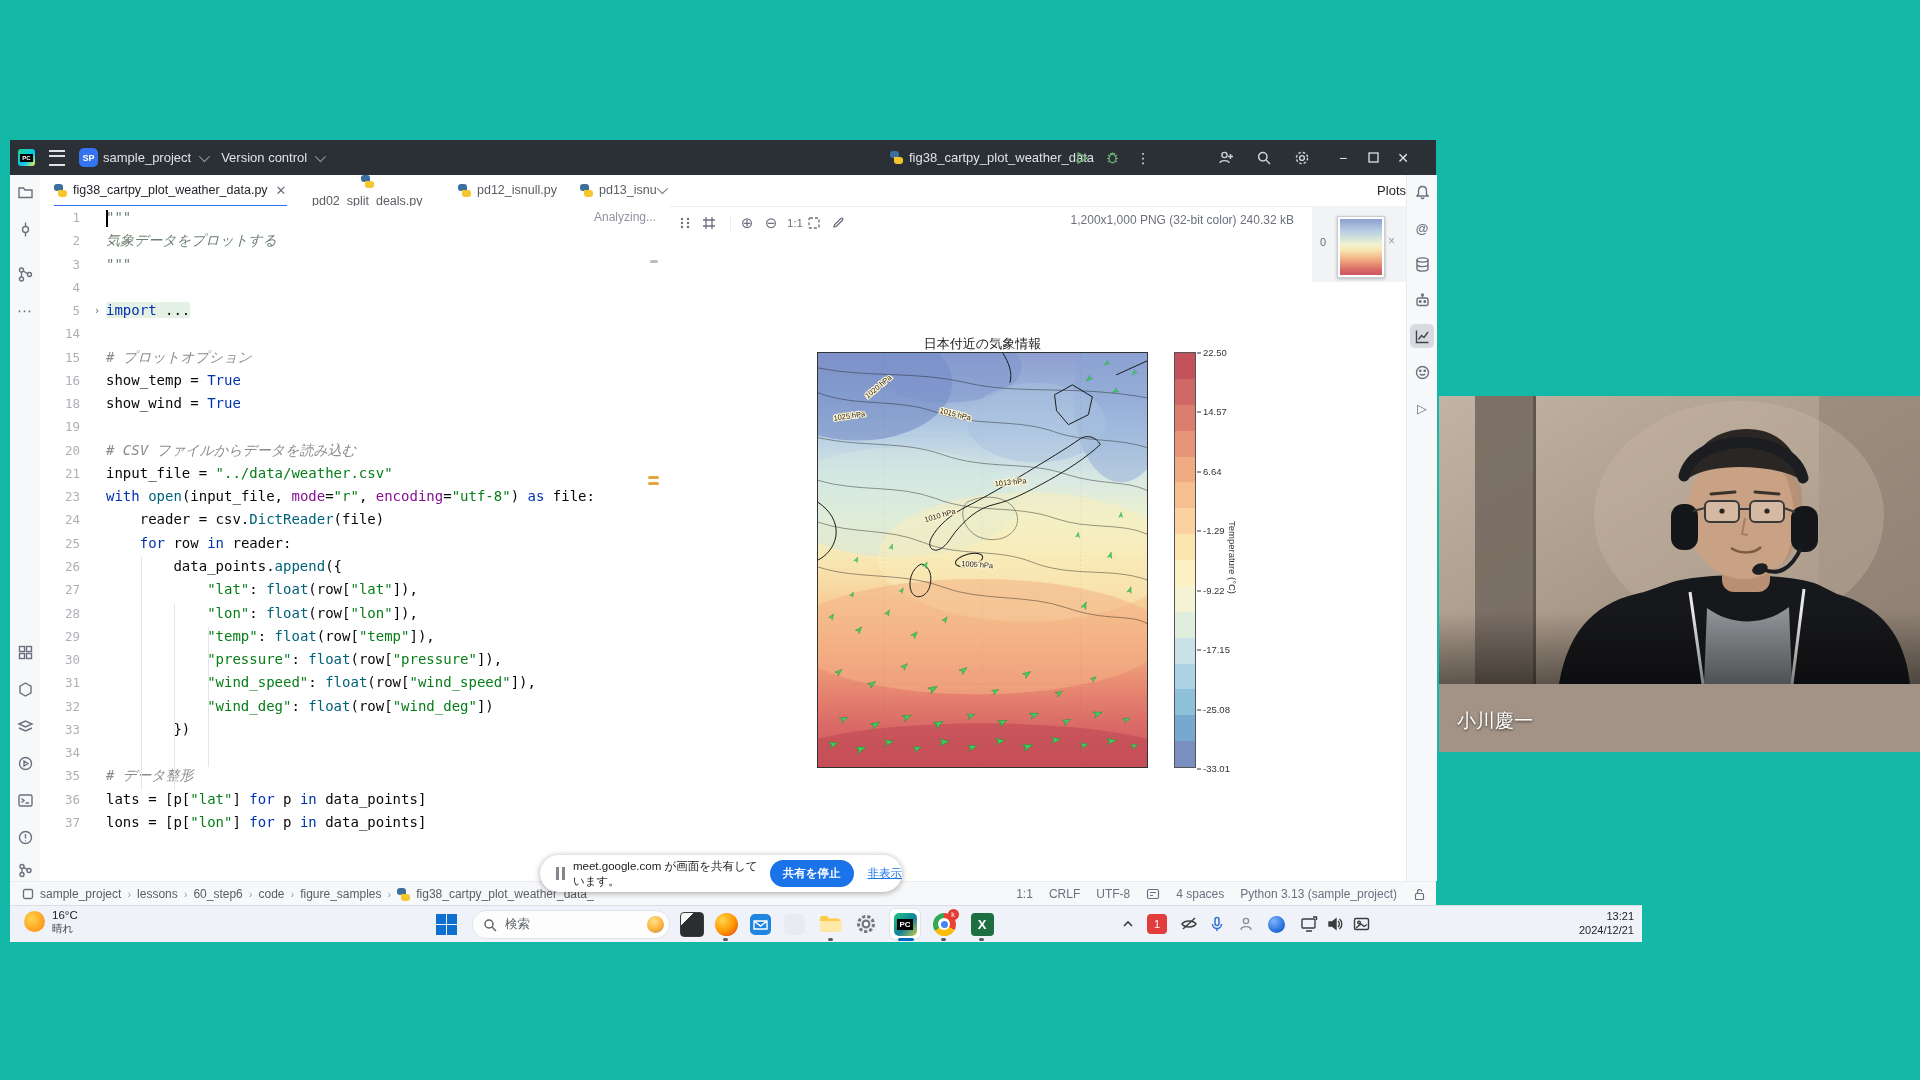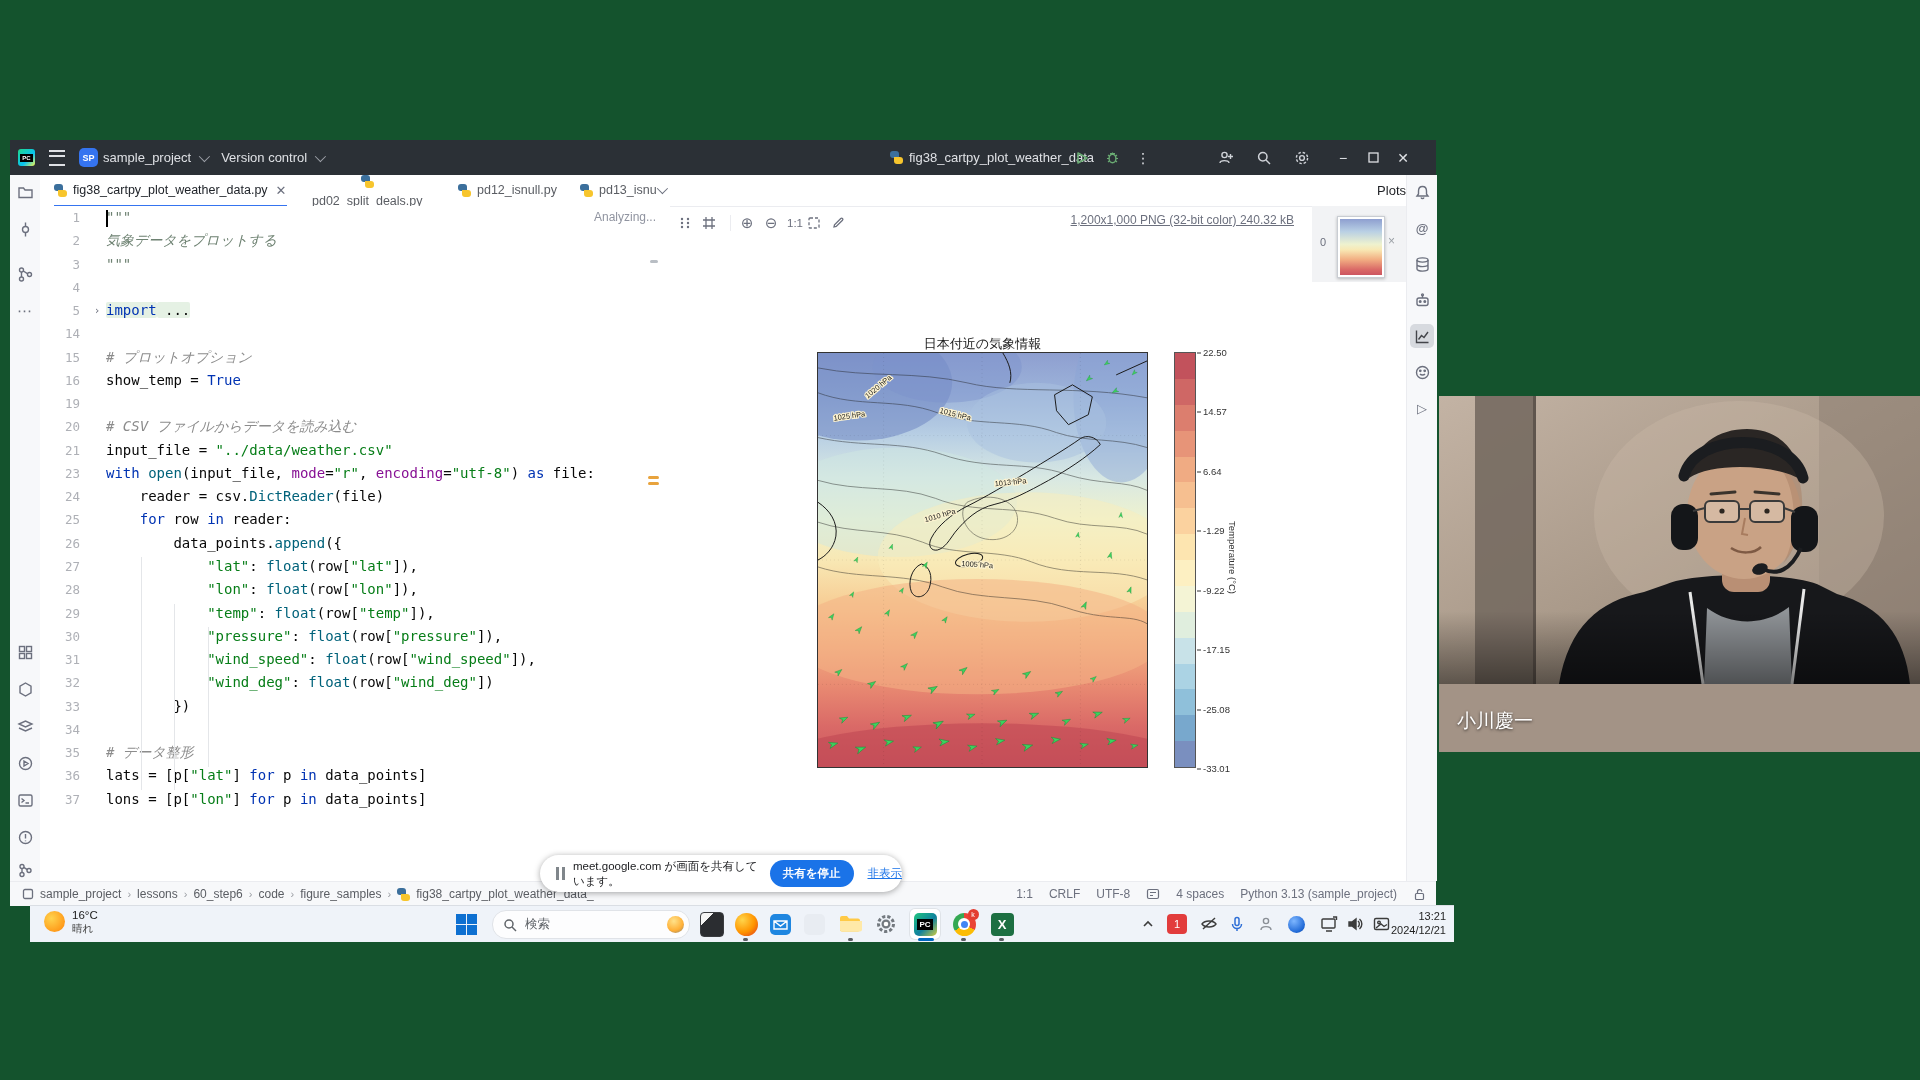--- a/index.html
+++ b/index.html
@@ -1,17 +1,17 @@
 <!DOCTYPE html>
 <html><head>
 <meta charset="utf-8">
 <style>
   html,body{margin:0;padding:0;background:#000;width:1920px;height:1080px;overflow:hidden;
     font-family:"Liberation Sans",sans-serif;-webkit-font-smoothing:antialiased;}
-  #root{position:absolute;left:0;top:0;width:1920px;height:1080px;background:#14532d;}
+  #root{position:absolute;left:0;top:0;width:1920px;height:1080px;background:#14b8a6;}
   .abs{position:absolute;}
   
   #titlebar{left:10px;top:140px;width:1426px;height:35px;background:#2b3036;display:flex;align-items:center;color:#dfe1e5;font-size:13px;}
   .tb-item{display:flex;align-items:center;gap:5px;margin-left:14px;cursor:default;}
   .chev{width:7px;height:7px;border-right:1.5px solid #9da0a8;border-bottom:1.5px solid #9da0a8;transform:rotate(45deg) translateY(-2px);display:inline-block;margin-left:3px;}
   .sp-badge{width:19px;height:19px;border-radius:5px;background:#3574f0;color:#fff;font-size:9px;font-weight:bold;display:flex;align-items:center;justify-content:center;}
   .pc-logo{width:17px;height:17px;border-radius:3px;background:linear-gradient(135deg,#21d789,#07c3f2 60%,#fcf84a);display:flex;align-items:center;justify-content:center;}
   .pc-logo span{background:#000;color:#fff;font-size:6px;font-weight:bold;padding:1px 2px;}
   .hamburger{width:16px;height:12px;border-top:2px solid #dfe1e5;border-bottom:2px solid #dfe1e5;position:relative;}
   .hamburger:before{content:"";position:absolute;left:0;right:0;top:3px;border-top:2px solid #dfe1e5;}
@@ -46,21 +46,21 @@
   #caret{position:absolute;left:66px;top:4px;width:1.5px;height:17px;background:#000;}
   #analyzing{position:absolute;right:14px;top:4px;font-size:12px;color:#9094a0;font-family:"Liberation Sans",sans-serif;}
   .smark{position:absolute;border-radius:2px;}
   
   #plots-panel{left:670px;top:175px;width:736px;height:706px;background:#fff;}
   #plots-header{position:absolute;left:0;top:0;width:736px;height:31px;border-bottom:1px solid #ebecf0;display:flex;align-items:center;justify-content:flex-end;}
   #plots-title{margin-left:16px;font-size:13px;color:#1d1f23;}
   #plots-toolbar{position:absolute;left:0;top:31px;width:640px;height:34px;display:flex;align-items:center;color:#6c707e;}
   .pt-ico{width:24px;text-align:center;font-size:15px;}
   .pt-div{width:1px;height:16px;background:#ebecf0;margin:0 4px;}
-  #plots-info{position:absolute;right:112px;top:38px;font-size:12px;color:#6c707e;text-decoration:underline;}
+  #plots-info{position:absolute;right:112px;top:38px;font-size:12px;color:#6c707e;}
   #thumb-strip{position:absolute;left:642px;top:31px;width:94px;height:76px;background:#f2f3f5;}
   #thumb-idx{position:absolute;left:8px;top:30px;font-size:11px;color:#6c707e;}
   #thumb{position:absolute;left:25px;top:10px;width:42px;height:56px;background:#fff;border:1px solid #c9cdd3;box-shadow:0 1px 3px rgba(0,0,0,.25);padding:2px;}
   #thumb-img{width:100%;height:100%;background:linear-gradient(180deg,#8e9fd0,#b8cfe4 22%,#eef2cf 45%,#f8e8b4 55%,#f2af83 72%,#da6a67 90%,#cc5660);}
   #thumb-x{position:absolute;left:76px;top:28px;color:#9ba0a6;font-size:12px;}
   #fig-title{position:absolute;left:147px;top:160px;width:331px;text-align:center;font-size:13px;color:#1a1a1a;}
   #mapbox{position:absolute;left:147px;top:177px;width:331px;height:416px;border:1px solid #333;box-sizing:border-box;}
   #cbar{position:absolute;left:504px;top:177px;width:22px;height:416px;display:flex;flex-direction:column;border:1px solid #555;box-sizing:border-box;}
   #cbar div{flex:1;}
   #cbar-ticks{position:absolute;left:527px;top:177px;width:50px;height:416px;}
@@ -72,21 +72,21 @@
   #crumbs{display:flex;align-items:center;gap:6px;margin-left:12px;}
   .crumb-sep{color:#9a9da3;font-size:11px;}
   #status-right{position:absolute;right:10px;display:flex;align-items:center;gap:16px;color:#6c707e;}
   
   #meetbar{left:540px;top:855px;width:362px;height:37px;background:#fff;border-radius:19px;box-shadow:0 1px 6px rgba(0,0,0,.35);display:flex;align-items:center;z-index:50;font-size:11.5px;color:#202124;}
   .pausebars{display:flex;gap:3px;margin:0 8px 0 16px;}
   .pausebars i{width:3px;height:13px;background:#80868b;display:block;}
   #meet-stop{background:#1a73e8;color:#fff;border-radius:14px;padding:6px 13px;font-weight:bold;margin-left:10px;white-space:nowrap;}
   #meet-hide{color:#1a73e8;text-decoration:underline;margin-left:14px;white-space:nowrap;}
   
-  #taskbar{left:10px;top:905px;width:1424px;height:36px;background:#eff3f9;border-top:1px solid #dadee4;z-index:30;margin-left:20px;}
+  #taskbar{left:10px;top:905px;width:1632px;height:36px;background:#eff3f9;border-top:1px solid #dadee4;z-index:30;}
   #tb-weather{position:absolute;left:14px;top:3px;display:flex;align-items:center;gap:7px;}
   .sun{width:21px;height:21px;border-radius:50%;background:radial-gradient(circle at 35% 35%,#ffd34d,#ff9d1c 70%,#f07f12);}
   #tb-weather .wtxt{display:flex;flex-direction:column;line-height:1.15;}
   #tb-weather .t1{font-size:11.5px;color:#1b1b1b;}
   #tb-weather .t2{font-size:10.5px;color:#444;}
   .tbico{position:absolute;top:6px;width:24px;height:24px;display:flex;align-items:center;justify-content:center;}
   .appdot{position:absolute;top:32px;width:5px;height:3px;border-radius:2px;background:#5a5d63;}
   #search-pill{position:absolute;left:462px;top:4px;width:196px;height:27px;background:#fdfdfe;border:1px solid #e0e3e8;border-radius:14px;display:flex;align-items:center;font-size:12.5px;color:#5f6368;}
   .winlogo{display:grid;grid-template-columns:10px 10px;grid-template-rows:10px 10px;gap:1px;}
   .winlogo i{background:#0e70d1;display:block;}
@@ -313,20 +313,21 @@
   <div class="abs" id="editor">
     <div id="code-lines">
         <div class="cl"><span class="ln">1</span><span class="foldc"></span><span class="ct"><span class="tok-doc">"""</span></span></div>
         <div class="cl"><span class="ln">2</span><span class="foldc"></span><span class="ct"><span class="tok-doc">気象データをプロットする</span></span></div>
         <div class="cl"><span class="ln">3</span><span class="foldc"></span><span class="ct"><span class="tok-doc">"""</span></span></div>
         <div class="cl"><span class="ln">4</span><span class="foldc"></span><span class="ct"></span></div>
         <div class="cl"><span class="ln">5</span><span class="foldc">›</span><span class="ct"><span class="tok-kw tok-fold">import</span><span class="tok-tx tok-fold"> ...</span></span></div>
         <div class="cl"><span class="ln">14</span><span class="foldc"></span><span class="ct"></span></div>
         <div class="cl"><span class="ln">15</span><span class="foldc"></span><span class="ct"><span class="tok-com"># プロットオプション</span></span></div>
         <div class="cl"><span class="ln">16</span><span class="foldc"></span><span class="ct"><span class="tok-tx">show_temp = </span><span class="tok-kw">True</span></span></div>
+        <div class="cl"><span class="ln">18</span><span class="foldc"></span><span class="ct"><span class="tok-tx">show_wind = </span><span class="tok-kw">True</span></span></div>
         <div class="cl"><span class="ln">19</span><span class="foldc"></span><span class="ct"></span></div>
         <div class="cl"><span class="ln">20</span><span class="foldc"></span><span class="ct"><span class="tok-com"># CSV ファイルからデータを読み込む</span></span></div>
         <div class="cl"><span class="ln">21</span><span class="foldc"></span><span class="ct"><span class="tok-tx">input_file = </span><span class="tok-str">"../data/weather.csv"</span></span></div>
         <div class="cl"><span class="ln">23</span><span class="foldc"></span><span class="ct"><span class="tok-kw">with</span><span class="tok-tx"> </span><span class="tok-fn">open</span><span class="tok-tx">(input_file, </span><span class="tok-pm">mode</span><span class="tok-tx">=</span><span class="tok-str">"r"</span><span class="tok-tx">, </span><span class="tok-pm">encoding</span><span class="tok-tx">=</span><span class="tok-str">"utf-8"</span><span class="tok-tx">) </span><span class="tok-kw">as</span><span class="tok-tx"> file:</span></span></div>
         <div class="cl"><span class="ln">24</span><span class="foldc"></span><span class="ct"><span class="tok-tx">    reader = csv.</span><span class="tok-fn">DictReader</span><span class="tok-tx">(file)</span></span></div>
         <div class="cl"><span class="ln">25</span><span class="foldc"></span><span class="ct"><span class="tok-tx">    </span><span class="tok-kw">for</span><span class="tok-tx"> row </span><span class="tok-kw">in</span><span class="tok-tx"> reader:</span></span></div>
         <div class="cl"><span class="ln">26</span><span class="foldc"></span><span class="ct"><span class="tok-tx">        data_points.</span><span class="tok-fn">append</span><span class="tok-tx">({</span></span></div>
         <div class="cl"><span class="ln">27</span><span class="foldc"></span><span class="ct"><span class="tok-tx">            </span><span class="tok-str">"lat"</span><span class="tok-tx">: </span><span class="tok-fn">float</span><span class="tok-tx">(row[</span><span class="tok-str">"lat"</span><span class="tok-tx">]),</span></span></div>
         <div class="cl"><span class="ln">28</span><span class="foldc"></span><span class="ct"><span class="tok-tx">            </span><span class="tok-str">"lon"</span><span class="tok-tx">: </span><span class="tok-fn">float</span><span class="tok-tx">(row[</span><span class="tok-str">"lon"</span><span class="tok-tx">]),</span></span></div>
         <div class="cl"><span class="ln">29</span><span class="foldc"></span><span class="ct"><span class="tok-tx">            </span><span class="tok-str">"temp"</span><span class="tok-tx">: </span><span class="tok-fn">float</span><span class="tok-tx">(row[</span><span class="tok-str">"temp"</span><span class="tok-tx">]),</span></span></div>

